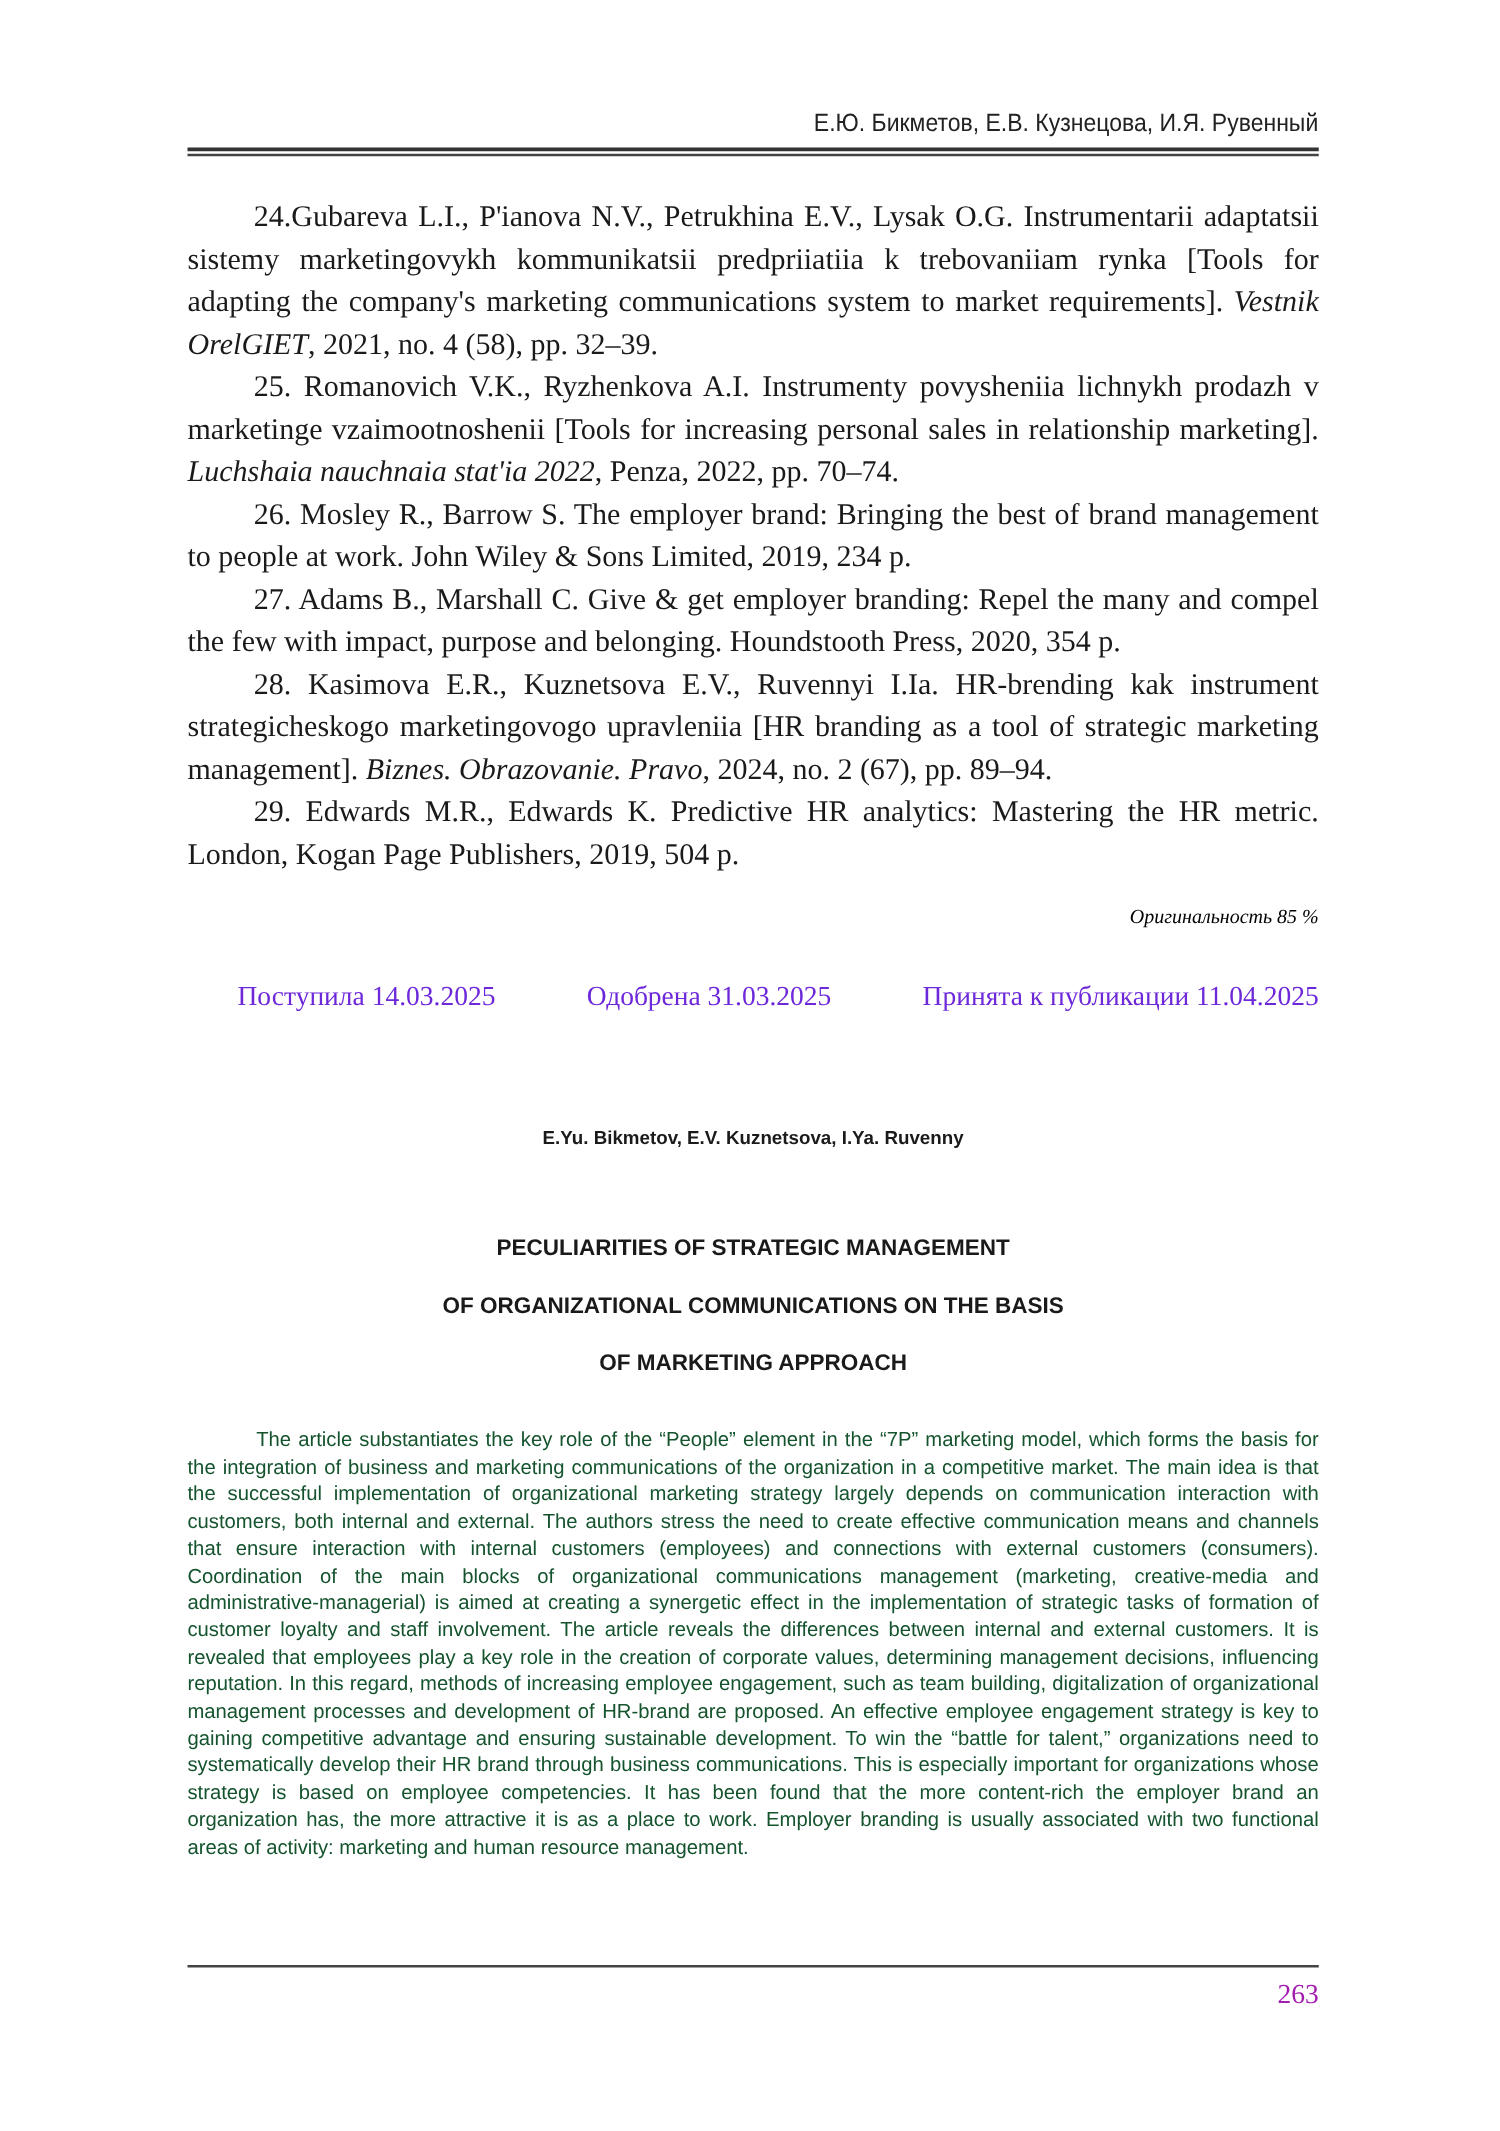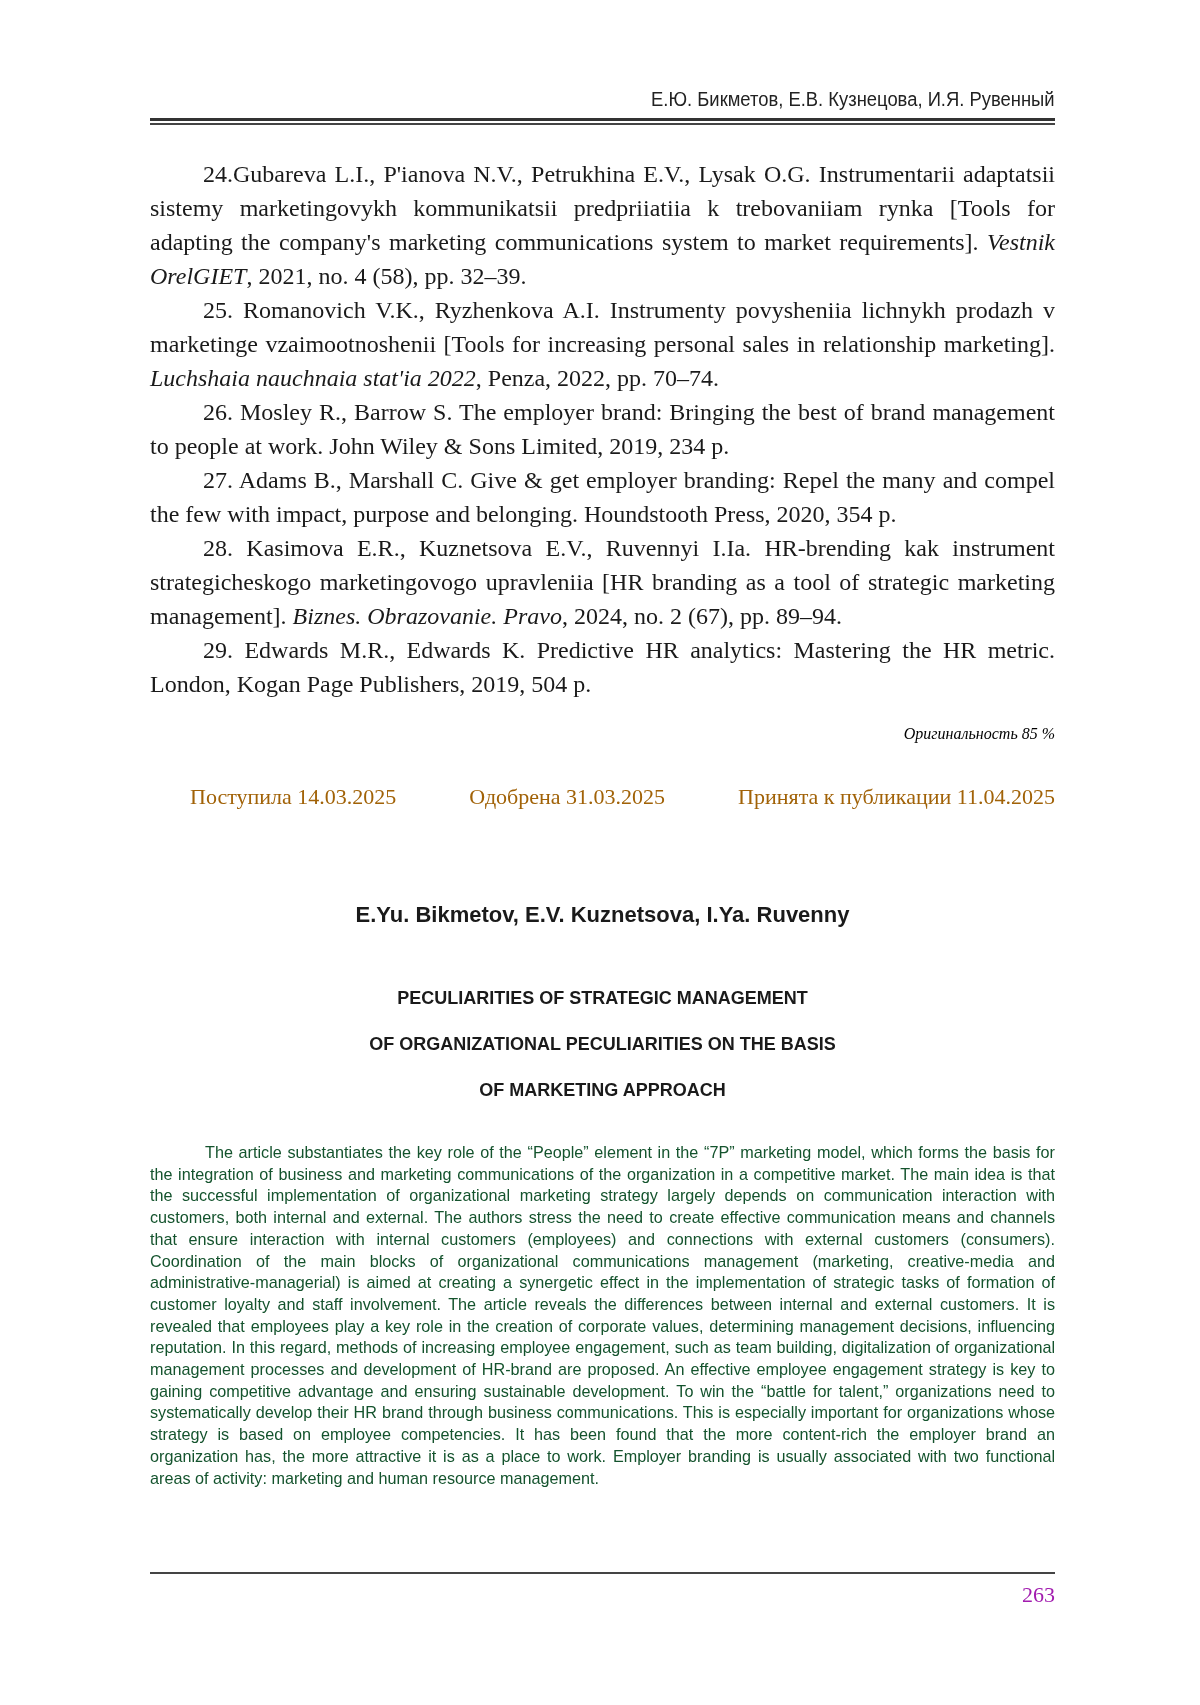--- a/index.html
+++ b/index.html
@@ -17,25 +17,25 @@
 
     .refs { position: absolute; top: 157px; left: 0; width: 905px;
       font-family: "Liberation Serif", serif; font-size: 24px; line-height: 34px; color: #1a1a1a; }
     .ref { margin: 0; text-indent: 53px; text-align: justify; text-align-last: left; hyphens: manual; }
     .ref i { font-style: italic; }
 
     .originality { position: absolute; top: 725px; right: 0;
       font-family: "Liberation Serif", serif; font-style: italic; font-size: 16px; color: #000000; }
 
     .dates { position: absolute; top: 784px; left: 40px; right: 0; display: flex; justify-content: space-between;
-      font-family: "Liberation Serif", serif; font-size: 22px; color: #a16207; }
+      font-family: "Liberation Serif", serif; font-size: 22px; color: #6d28d9; }
     .dates span { white-space: nowrap; }
 
     .en-authors { position: absolute; top: 902px; left: 0; width: 905px; text-align: center;
-      font-family: "Liberation Sans", sans-serif; font-weight: bold; font-size: 22px; color: #1a1a1a; }
+      font-family: "Liberation Sans", sans-serif; font-weight: bold; font-size: 15px; color: #1a1a1a; }
 
     .en-title { position: absolute; top: 975px; left: 0; width: 905px; text-align: center;
       font-family: "Liberation Sans", sans-serif; font-weight: bold; font-size: 18px; line-height: 46px; color: #1a1a1a; }
     .en-title div { margin: 0; }
 
     .abstract { position: absolute; top: 1142px; left: 0; width: 905px;
       font-family: "Liberation Sans", sans-serif; font-size: 16.2px; line-height: 21.7px; color: #14532d;
       text-align: justify; text-indent: 55px; hyphens: manual; margin: 0; }
 
     .foot-rule { position: absolute; top: 1572px; left: 0; width: 905px; height: 2px; background: #444; }
@@ -67,21 +67,21 @@
   <div class="dates">
     <span>Поступила 14.03.2025</span>
     <span>Одобрена 31.03.2025</span>
     <span>Принята к публикации 11.04.2025</span>
   </div>
 
   <div class="en-authors">E.Yu. Bikmetov, E.V. Kuznetsova, I.Ya. Ruvenny</div>
 
   <div class="en-title">
     <div>PECULIARITIES OF STRATEGIC MANAGEMENT</div>
-    <div>OF ORGANIZATIONAL PECULIARITIES ON THE BASIS</div>
+    <div>OF ORGANIZATIONAL COMMUNICATIONS ON THE BASIS</div>
     <div>OF MARKETING APPROACH</div>
   </div>
 
   <p class="abstract">The article substantiates the key role of the “People” element in the “7P” marketing model, which forms the basis for the integration of business and marketing communications of the organization in a competitive market. The main idea is that the successful implementation of organizational marketing strategy largely depends on communication interaction with customers, both internal and external. The authors stress the need to create effective communication means and channels that ensure interaction with internal customers (employees) and connections with external customers (consumers). Coordination of the main blocks of organizational communications management (marketing, creative-media and administrative-managerial) is aimed at creating a synergetic effect in the implementation of strategic tasks of formation of customer loyalty and staff involvement. The article reveals the differences between internal and external customers. It is revealed that employees play a key role in the creation of corporate values, determining management decisions, influencing reputation. In this regard, methods of increasing employee engagement, such as team building, digitalization of organizational management processes and development of HR-brand are proposed. An effective employee engagement strategy is key to gaining competitive advantage and ensuring sustainable development. To win the “battle for talent,” organizations need to systematically develop their HR brand through business communications. This is especially important for organizations whose strategy is based on employee competencies. It has been found that the more content-rich the employer brand an organization has, the more attractive it is as a place to work. Employer branding is usually associated with two functional areas of activity: marketing and human resource management.</p>
 
   <div class="foot-rule"></div>
   <div class="page-number">263</div>
 
 </div>
 

